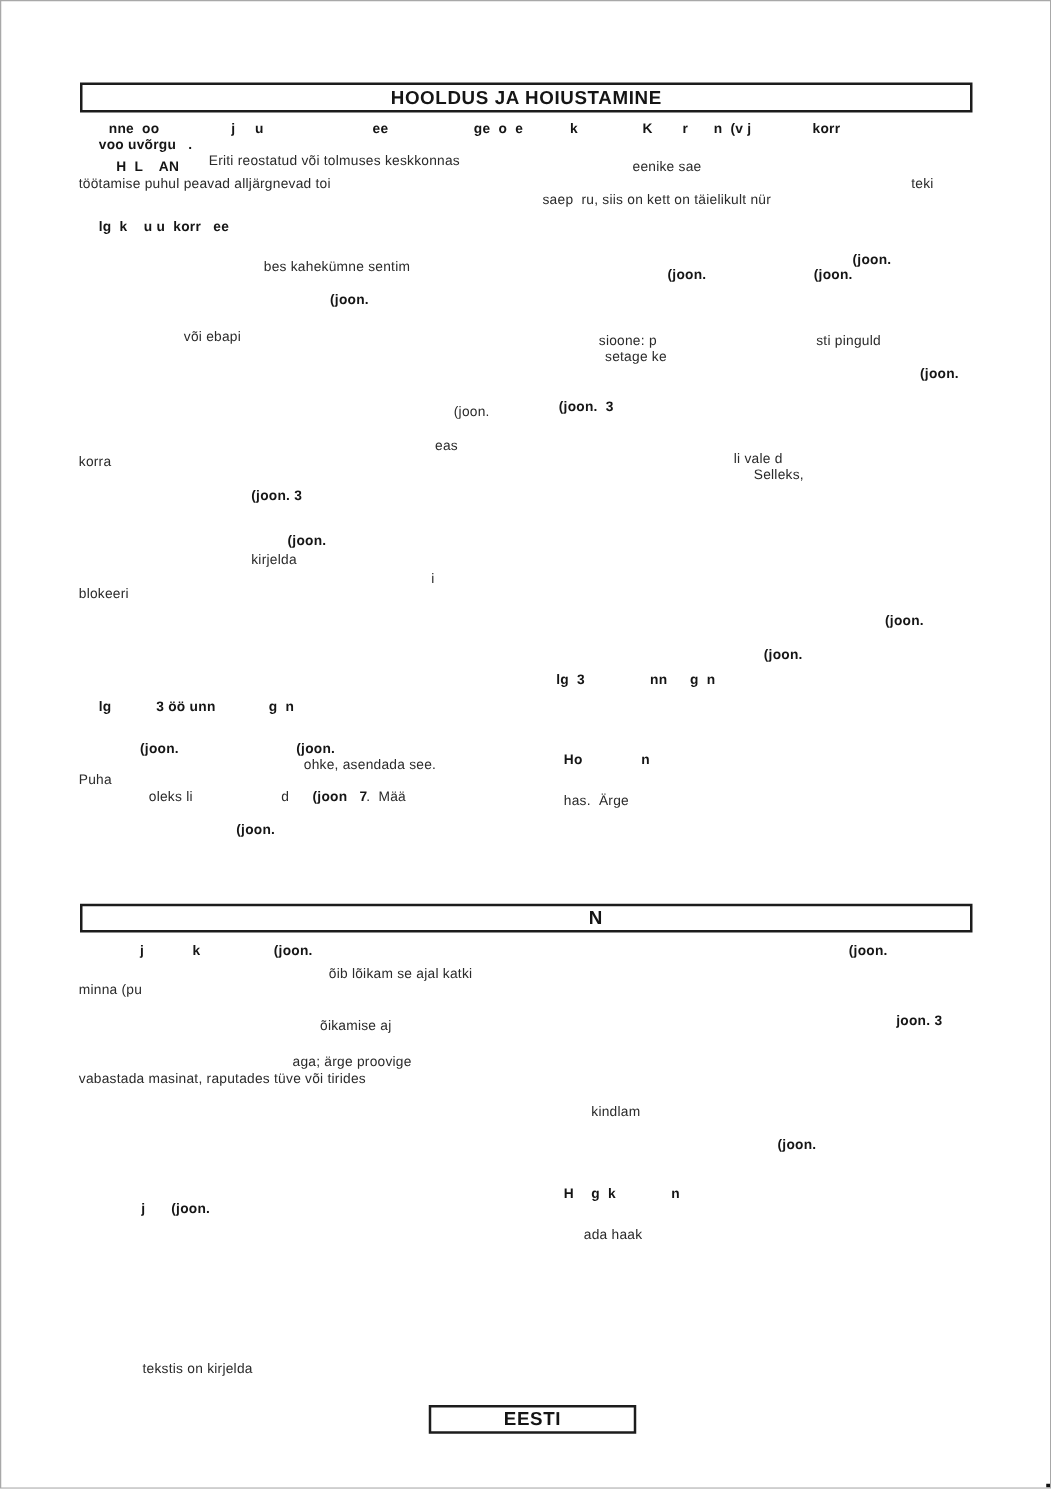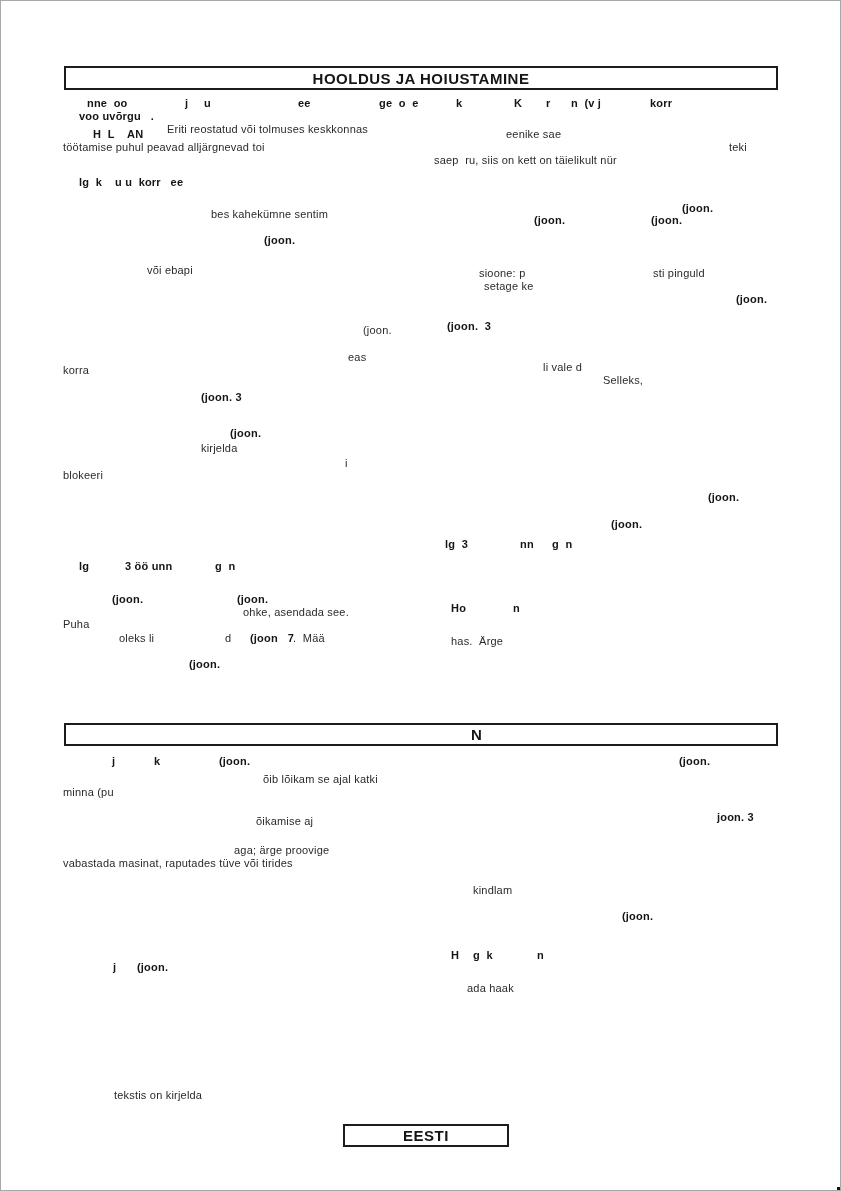--- a/index.html
+++ b/index.html
@@ -90,21 +90,21 @@
       <span class="frag b" style="left: 247px; top: 233px;">(joon.</span>
       <span class="frag" style="left: 146px; top: 263px;">või ebapi</span>
       <span class="frag" style="left: 478px; top: 266px;">sioone: p</span>
       <span class="frag" style="left: 652px; top: 266px;">sti pinguld</span>
       <span class="frag" style="left: 483px; top: 279px;">setage ke</span>
       <span class="frag b" style="left: 719px; top: 292px;">(joon.</span>
       <span class="frag" style="left: 362px; top: 323px;">(joon.</span>
       <span class="frag b" style="left: 430px; top: 319px;">(joon.  3</span>
       <span class="frag" style="left: 347px; top: 350px;">eas</span>
       <span class="frag" style="left: 62px; top: 363px; text-align: center;">korra</span>
-      <span class="frag" style="left: 542px; top: 360px;">li vale d</span>
+      <span class="frag" style="left: 586px; top: 360px;">li vale d</span>
       <span class="frag" style="left: 602px; top: 373px;">Selleks,</span>
       <span class="frag b" style="left: 184px; top: 390px;">(joon. 3</span>
       <span class="frag b" style="left: 213px; top: 426px;">(joon.</span>
       <span class="frag" style="left: 200px; top: 441px;">kirjelda</span>
       <span class="frag" style="left: 344px; top: 456px;">i</span>
       <span class="frag" style="left: 62px; top: 468px;">blokeeri</span>
       <span class="frag b" style="left: 691px; top: 490px;">(joon.</span>
       <span class="frag b" style="left: 594px; top: 517px;">(joon.</span>
       <span class="frag b" style="left: 428px; top: 537px;">lg  3</span>
       <span class="frag b" style="left: 503px; top: 537px;">nn</span>

